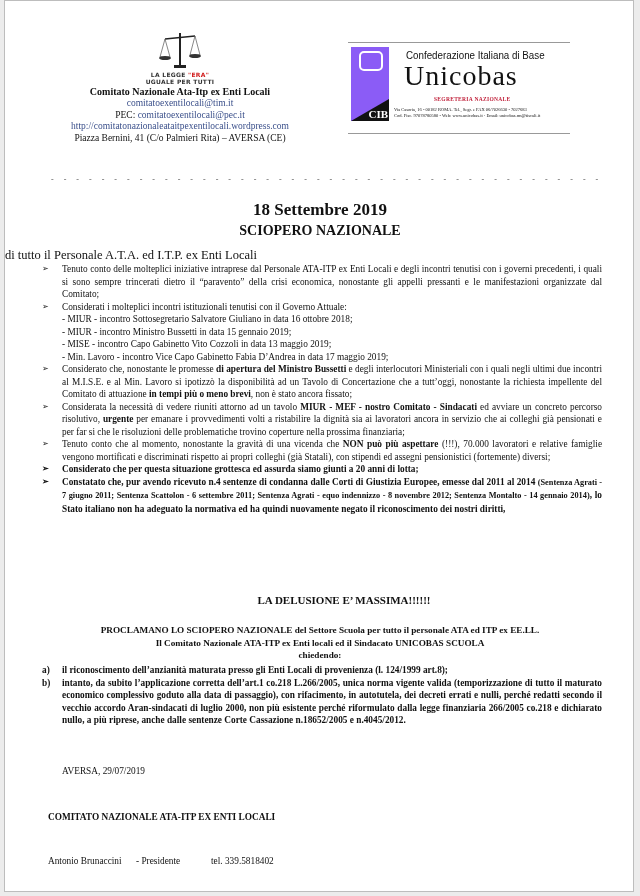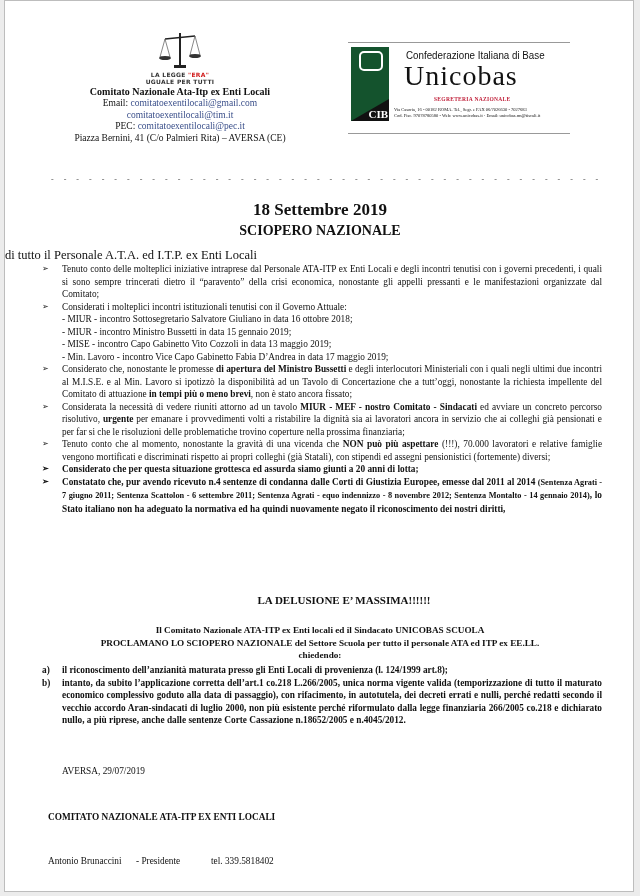--- a/index.html
+++ b/index.html
@@ -6,21 +6,21 @@
   body { width:640px; height:896px; background:#ececec; font-family:"Liberation Serif", serif; color:#111; overflow:hidden; }
   .page { position:absolute; left:4px; top:0; width:630px; height:892px; background:#fff; border:1px solid #bdbdbd; box-sizing:border-box; }
   .header { position:absolute; left:0; top:0; width:100%; height:185px; }
   .left-head { position:absolute; left:60px; top:30px; width:230px; text-align:center; font-size:9.5px; line-height:11.5px; }
   .scales { width:50px; height:40px; margin:0 auto; display:block; }
   .motto { font-family:"DejaVu Sans", sans-serif; font-weight:bold; font-size:6px; line-height:7px; letter-spacing:0.3px; color:#333; }
   .motto .era { color:#d01818; }
   .org-name { font-weight:bold; font-size:10px; line-height:12px; margin-top:1px; }
   .link { color:#3a4f8a; }
   .right-head { position:absolute; left:343px; top:41px; width:222px; height:90px; border-top:1px solid #999; border-bottom:1px solid #999; }
-  .right-head .logo { position:absolute; left:3px; top:4px; width:38px; height:74px; background:#14532d; }
+  .right-head .logo { position:absolute; left:3px; top:4px; width:38px; height:74px; background:#8b5cf6; }
   .right-head .logo .black { position:absolute; left:0; bottom:0; width:38px; height:22px; background:#111; clip-path:polygon(0 100%,100% 0,100% 100%); }
   .right-head .logo .cib { position:absolute; right:1px; bottom:1px; font-size:11px; color:#fff; font-weight:bold; }
   .right-head .logo .fist { position:absolute; left:8px; top:4px; width:20px; height:16px; border:2px solid #fff; border-radius:5px; }
   .conf { position:absolute; left:58px; top:6px; font-size:11.5px; font-family:"Liberation Sans", sans-serif; transform:scaleX(0.85); transform-origin:left; white-space:nowrap; }
   .unicobas { position:absolute; left:56px; top:17px; font-size:28px; font-family:"Liberation Serif", serif; letter-spacing:1px; }
   .segr { position:absolute; left:86px; top:53px; font-size:5.5px; font-weight:bold; color:#c0203a; letter-spacing:0.3px; }
   .addr { position:absolute; left:46px; top:64px; font-size:4.5px; line-height:6px; white-space:nowrap; }
   .dashes { position:absolute; left:46px; top:174px; width:550px; overflow:hidden; white-space:nowrap; font-size:8px; letter-spacing:4px; color:#555; }
   .title-date { position:absolute; left:0; width:630px; top:199px; text-align:center; font-weight:bold; font-size:17px; }
   .title-strike { position:absolute; left:0; width:630px; top:222px; text-align:center; font-weight:bold; font-size:14px; }
@@ -56,23 +56,23 @@
         <polygon points="35,24 40,5 45,24" fill="none" stroke="#555" stroke-width="0.7"></polygon>
         <ellipse cx="10" cy="27" rx="6" ry="2" fill="#333"></ellipse>
         <ellipse cx="40" cy="25" rx="6" ry="2" fill="#333"></ellipse>
         <rect x="19" y="34" width="12" height="3" fill="#222"></rect>
       </svg>
       <div class="motto">
         <span>LA LEGGE </span><span class="era">"ERA"</span><br>
         <span>UGUALE PER TUTTI</span>
       </div>
       <div class="org-name">Comitato Nazionale Ata-Itp ex Enti Locali</div>
-      <div><span>Email: </span><span class="link">comitatoexentilocali@gmail.com</span></div>
       <div><span class="link">comitatoexentilocali@tim.it</span></div>
       <div><span>PEC: </span><span class="link">comitatoexentilocali@pec.it</span></div>
+      <div><span class="link">http://comitatonazionaleataitpexentilocali.wordpress.com</span></div>
       <div>Piazza Bernini, 41 (C/o Palmieri Rita) – AVERSA (CE)</div>
     </div>
 
     <div class="right-head">
       <div class="logo">
         <div class="fist"></div>
         <div class="black"></div>
         <div class="cib">CIB</div>
       </div>
       <div class="conf">Confederazione Italiana di Base</div>
@@ -101,22 +101,22 @@
     <div class="bullet"><span class="arrow">➢</span><span>Considerato che, nonostante le promesse </span><span class="bold">di apertura del Ministro Bussetti</span><span> e degli interlocutori Ministeriali con i quali negli ultimi due incontri al M.I.S.E. e al Min. Lavoro si ipotizzò la disponibilità ad un Tavolo di Concertazione che a tutt’oggi, nonostante la richiesta impellente del Comitato di attuazione </span><span class="bold">in tempi più o meno brevi</span><span>, non è stato ancora fissato;</span></div>
     <div class="bullet"><span class="arrow">➢</span><span>Considerata la necessità di vedere riuniti attorno ad un tavolo </span><span class="bold">MIUR - MEF - nostro Comitato - Sindacati</span><span> ed avviare un concreto percorso risolutivo, </span><span class="bold">urgente</span><span> per emanare i provvedimenti volti a ristabilire la dignità sia ai lavoratori ancora in servizio che ai colleghi già pensionati e per far si che le risoluzioni delle problematiche trovino coperture nella prossima finanziaria;</span></div>
     <div class="bullet"><span class="arrow">➢</span><span>Tenuto conto che al momento, nonostante la gravità di una vicenda che </span><span class="bold">NON può più aspettare</span><span> (!!!), 70.000 lavoratori e relative famiglie vengono mortificati e discriminati rispetto ai propri colleghi (già Statali), con stipendi ed assegni pensionistici (fortemente) diversi;</span></div>
     <div class="bullet bold"><span class="arrow">➢</span><span>Considerato che per questa situazione grottesca ed assurda siamo giunti a 20 anni di lotta;</span></div>
     <div class="bullet bold"><span class="arrow">➢</span><span>Constatato che, pur avendo ricevuto n.4 sentenze di condanna dalle Corti di Giustizia Europee, emesse dal 2011 al 2014 </span><span class="small-bold">(Sentenza Agrati - 7 giugno 2011; Sentenza Scattolon - 6 settembre 2011; Sentenza Agrati - equo indennizzo - 8 novembre 2012; Sentenza Montalto - 14 gennaio 2014)</span><span>, lo Stato italiano non ha adeguato la normativa ed ha quindi nuovamente negato il riconoscimento dei nostri diritti,</span></div>
   </div>
 
   <div class="delusion">LA DELUSIONE E’ MASSIMA!!!!!!</div>
 
   <div class="proclaim">
+    <div>PROCLAMANO LO SCIOPERO NAZIONALE del Settore Scuola per tutto il personale ATA ed ITP ex EE.LL.</div>
     <div>Il Comitato Nazionale ATA-ITP ex Enti locali ed il Sindacato UNICOBAS SCUOLA</div>
-    <div>PROCLAMANO LO SCIOPERO NAZIONALE del Settore Scuola per tutto il personale ATA ed ITP ex EE.LL.</div>
     <div>chiedendo:</div>
   </div>
 
   <div class="requests">
     <div class="req"><span class="lbl">a)</span><span>il riconoscimento dell’anzianità maturata presso gli Enti Locali di provenienza (l. 124/1999 art.8);</span></div>
     <div class="req"><span class="lbl">b)</span><span>intanto, da subito l’applicazione corretta dell’art.1 co.218 L.266/2005, unica norma vigente valida (temporizzazione di tutto il maturato economico complessivo goduto alla data di passaggio), con rifacimento, in autotutela, dei decreti errati e nulli, perché redatti secondo il vecchio accordo Aran-sindacati di luglio 2000, non più esistente perché riformulato dalla legge finanziaria 266/2005 co.218 e dichiarato nullo, a più riprese, anche dalle sentenze Corte Cassazione n.18652/2005 e n.4045/2012.</span></div>
   </div>
 
   <div class="place-date">AVERSA, 29/07/2019</div>
 

